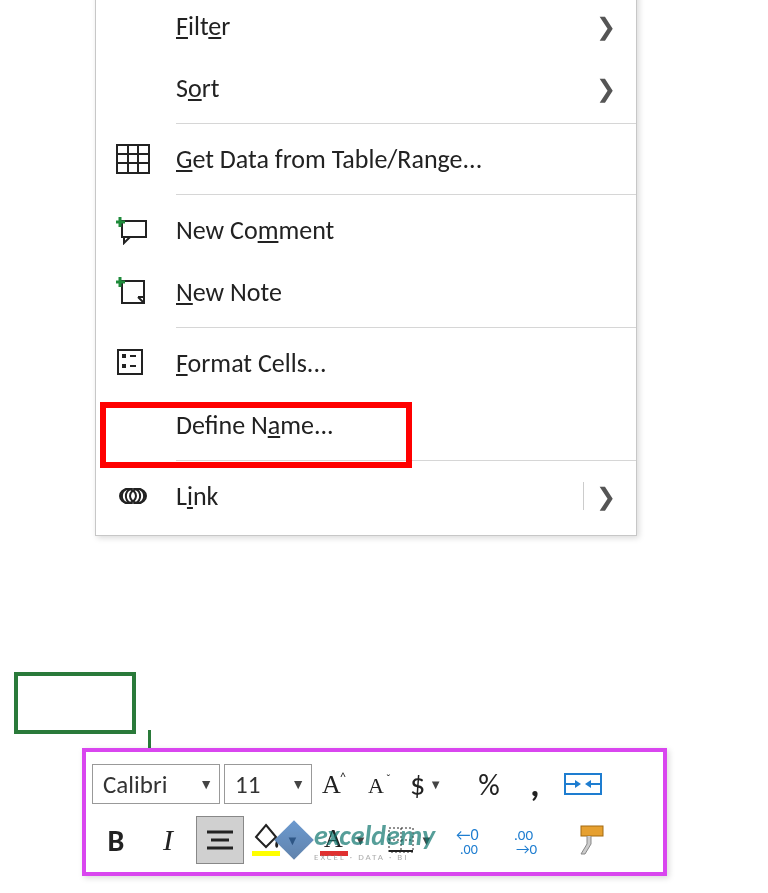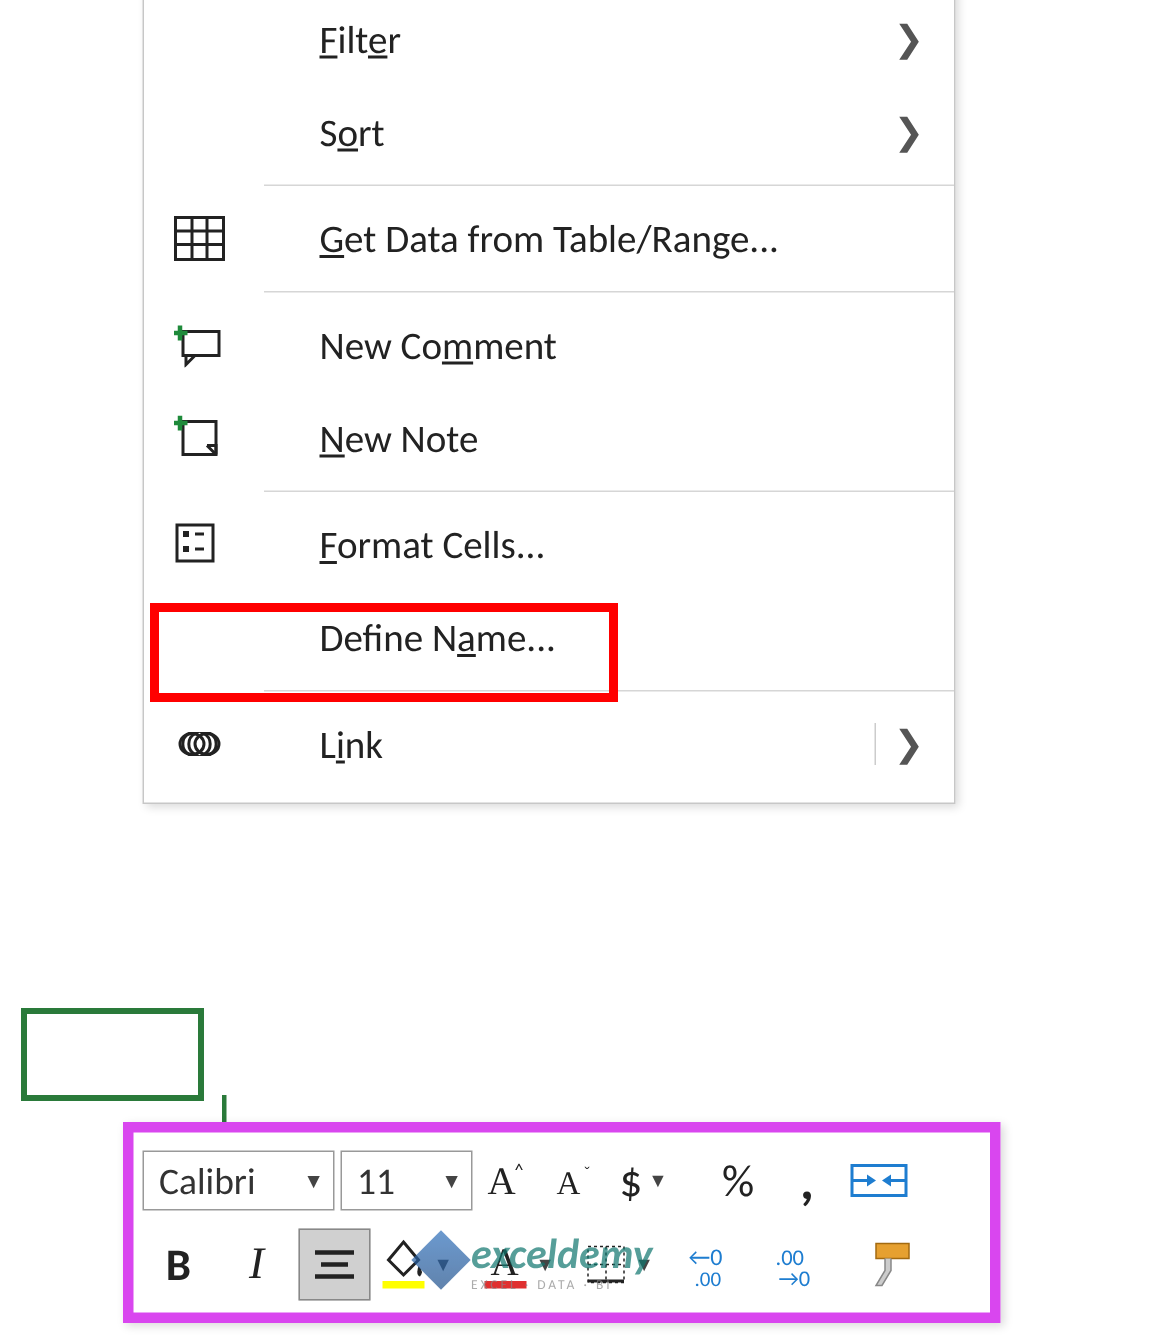--- a/index.html
+++ b/index.html
@@ -32,21 +32,20 @@
     cursor: default;
   }
   .menu-item .icon-slot {
     width: 60px;
     display: flex;
     align-items: center;
     justify-content: flex-start;
   }
   .menu-item .label {
     flex: 1;
-    margin-left: 37px;
   }
   .menu-item .label .u {
     text-decoration: underline;
   }
   .menu-item .chevron {
     font-size: 24px;
     color: #555;
   }
   .separator {
     height: 1px;
@@ -70,21 +69,21 @@
     width:10px;
     height:10px;
     background:#2a7a3a;
   }
   .mini-toolbar {
     position: absolute;
     left: 82px;
     top: 748px;
     width: 585px;
     background: #ffffff;
-    border: 7px solid #d946ef;
+    border: 4px solid #d946ef;
     box-shadow: 2px 2px 6px rgba(0,0,0,0.15);
     padding: 4px 6px;
   }
   .tb-row {
     display: flex;
     align-items: center;
     height: 56px;
     gap: 4px;
   }
   .tb-combo {

